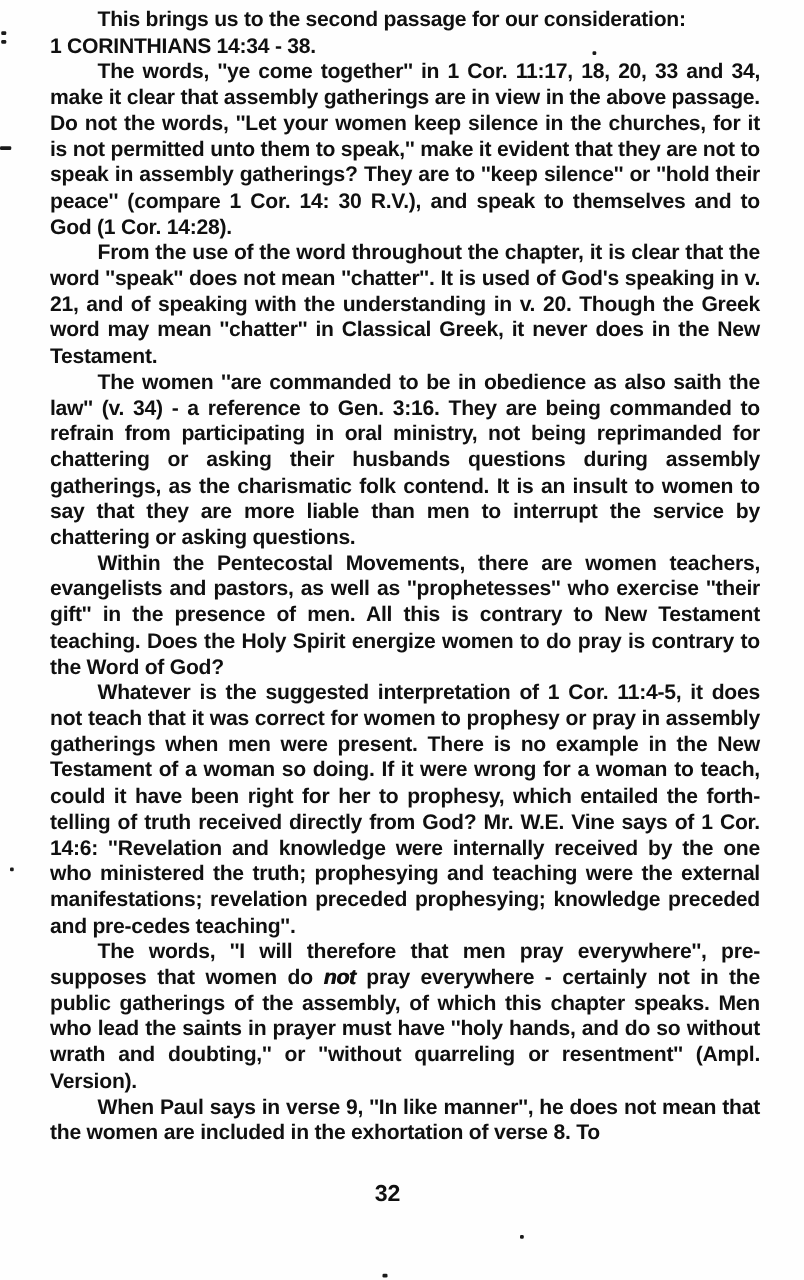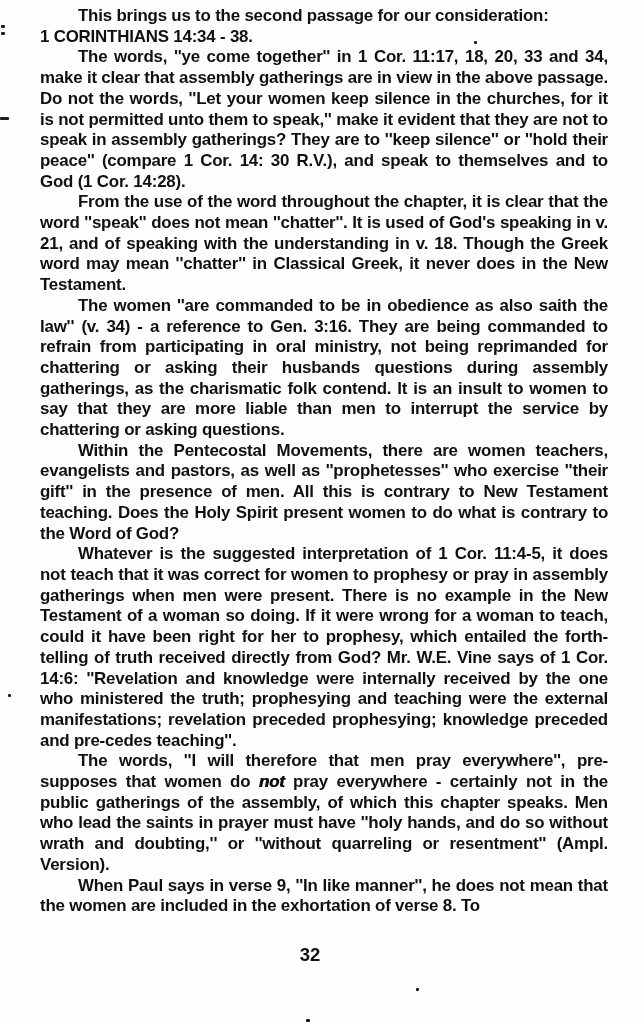--- a/index.html
+++ b/index.html
@@ -75,25 +75,25 @@
   <div class="artifact a7"></div>
 
   <div class="text-area">
 
     <p class="intro-line">This brings us to the second passage for our consideration:</p>
 
     <p class="section-heading">1 CORINTHIANS 14:34 - 38.</p>
 
     <p>The words, ''ye come together'' in 1 Cor. 11:17, 18, 20, 33 and 34, make it clear that assembly gatherings are in view in the above passage. Do not the words, ''Let your women keep silence in the churches, for it is not permitted unto them to speak,'' make it evident that they are not to speak in assembly gatherings? They are to ''keep silence'' or ''hold their peace'' (compare 1 Cor. 14: 30 R.V.), and speak to themselves and to God (1 Cor. 14:28).</p>
 
-    <p>From the use of the word throughout the chapter, it is clear that the word ''speak'' does not mean ''chatter''. It is used of God's speaking in v. 21, and of speaking with the understanding in v. 18. Though the Greek word may mean ''chatter'' in Classical Greek, it never does in the New Testament.</p>
+    <p>From the use of the word throughout the chapter, it is clear that the word ''speak'' does not mean ''chatter''. It is used of God's speaking in v. 21, and of speaking with the understanding in v. 20. Though the Greek word may mean ''chatter'' in Classical Greek, it never does in the New Testament.</p>
 
     <p>The women ''are commanded to be in obedience as also saith the law'' (v. 34) - a reference to Gen. 3:16. They are being commanded to refrain from participating in oral ministry, not being reprimanded for chattering or asking their husbands questions during assembly gatherings, as the charismatic folk contend. It is an insult to women to say that they are more liable than men to interrupt the service by chattering or asking questions.</p>
 
-    <p>Within the Pentecostal Movements, there are women teachers, evangelists and pastors, as well as ''prophetesses'' who exercise ''their gift'' in the presence of men. All this is contrary to New Testament teaching. Does the Holy Spirit present women to do what is contrary to the Word of God?</p>
+    <p>Within the Pentecostal Movements, there are women teachers, evangelists and pastors, as well as ''prophetesses'' who exercise ''their gift'' in the presence of men. All this is contrary to New Testament teaching. Does the Holy Spirit energize women to do pray is contrary to the Word of God?</p>
 
     <p>Whatever is the suggested interpretation of 1 Cor. 11:4-5, it does not teach that it was correct for women to prophesy or pray in assembly gatherings when men were present. There is no example in the New Testament of a woman so doing. If it were wrong for a woman to teach, could it have been right for her to prophesy, which entailed the forth-telling of truth received directly from God? Mr. W.E. Vine says of 1 Cor. 14:6: ''Revelation and knowledge were internally received by the one who ministered the truth; prophesying and teaching were the external manifestations; revelation preceded prophesying; knowledge preceded and pre-cedes teaching''.</p>
 
 
     <p><span>The words, ''I will therefore that men pray everywhere'', pre-supposes that women do </span><span class="emphasis">not</span><span> pray everywhere - certainly not in the public gatherings of the assembly, of which this chapter speaks. Men who lead the saints in prayer must have ''holy hands, and do so without wrath and doubting,'' or ''without quarreling or resentment'' (Ampl. Version).</span></p>
 
     <p>When Paul says in verse 9, ''In like manner'', he does not mean that the women are included in the exhortation of verse 8. To</p>
 
   </div>
 

